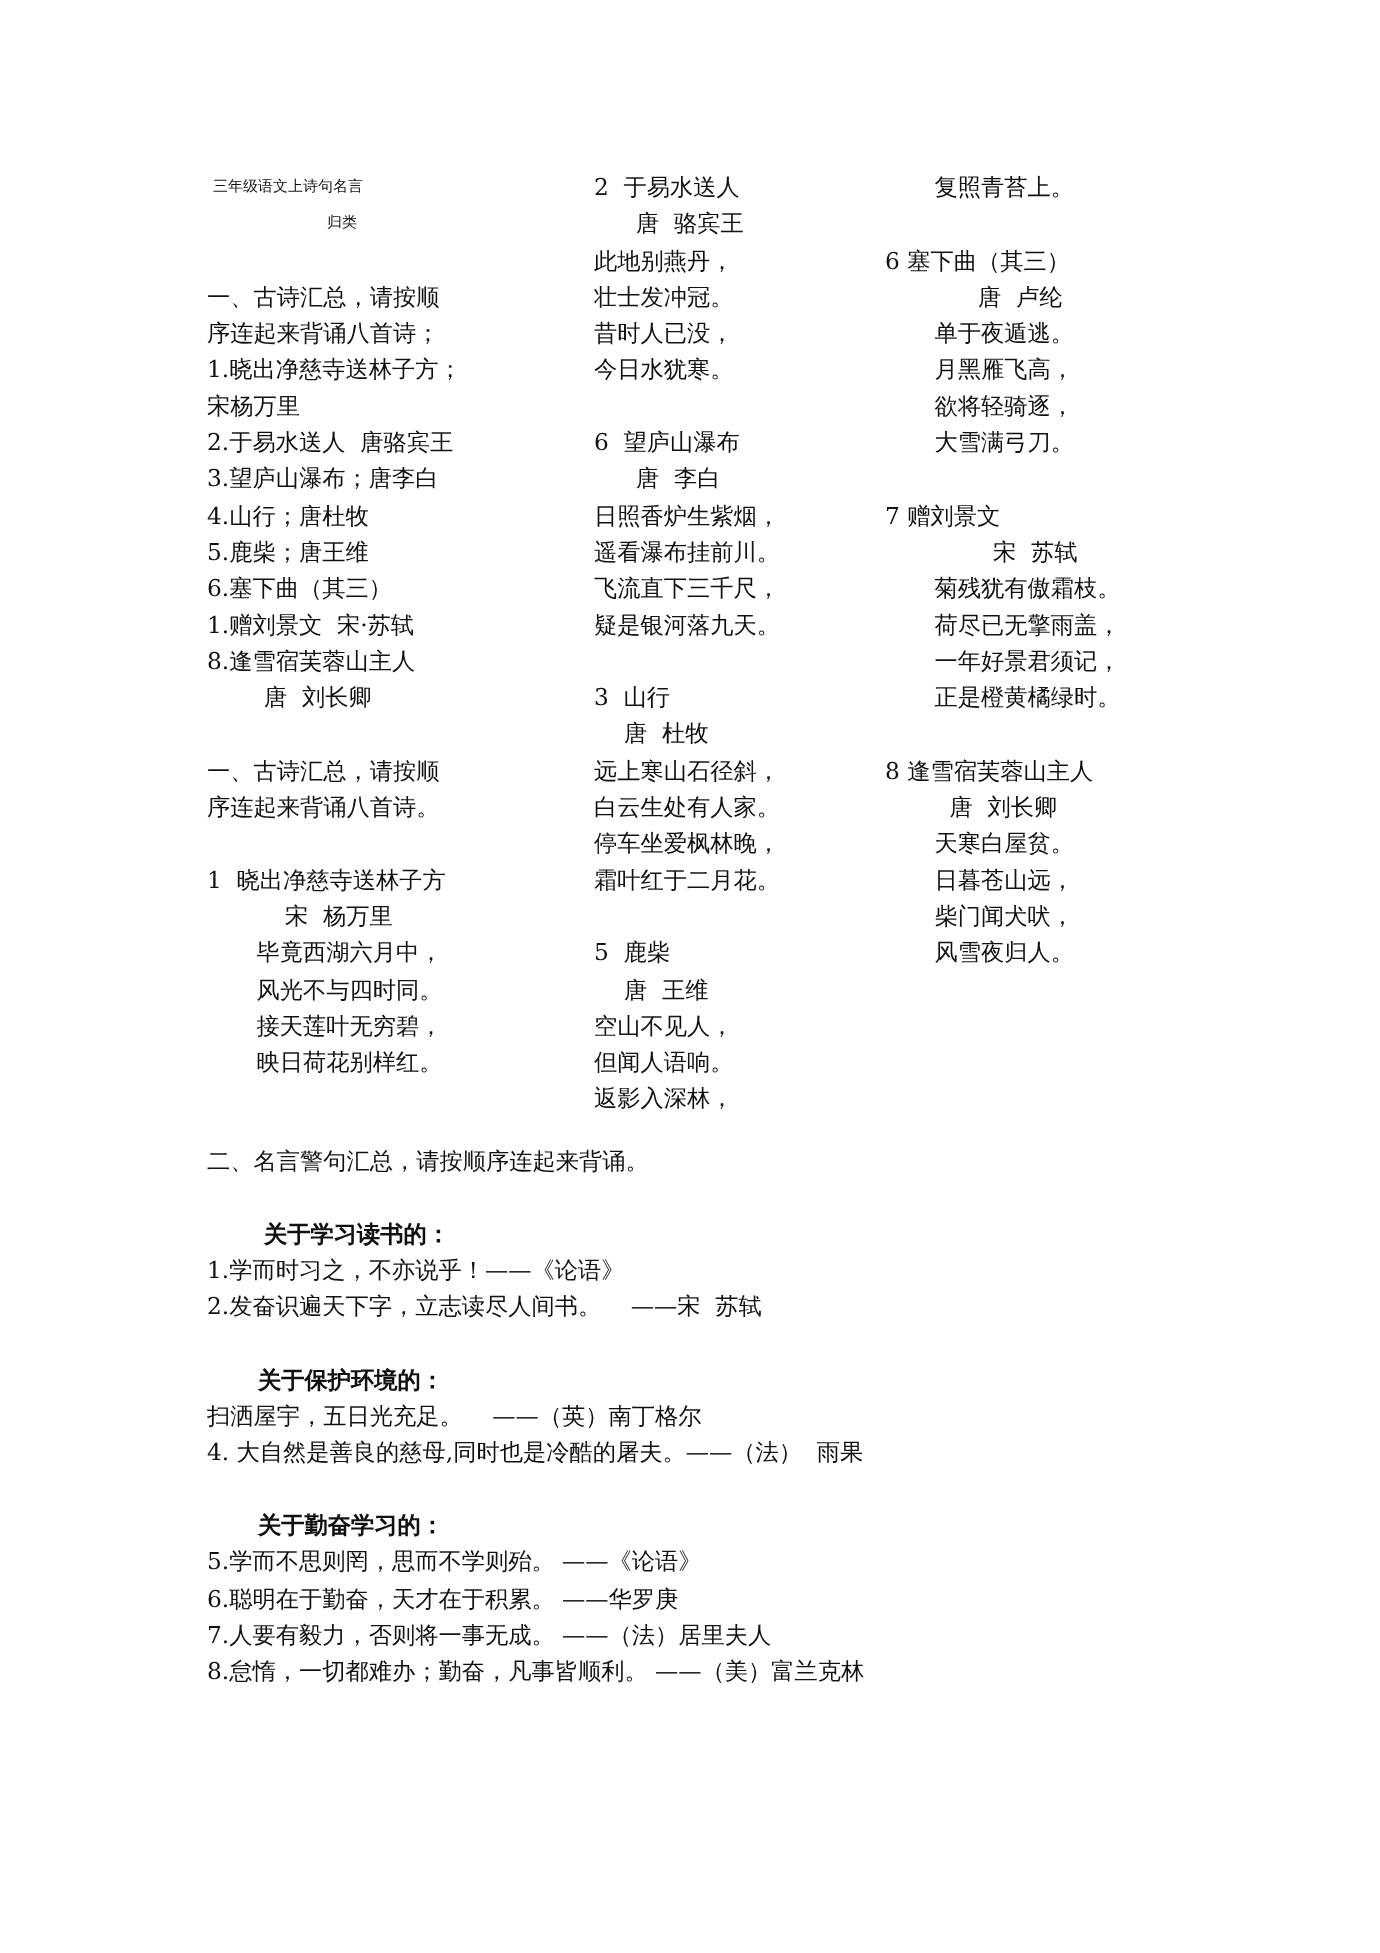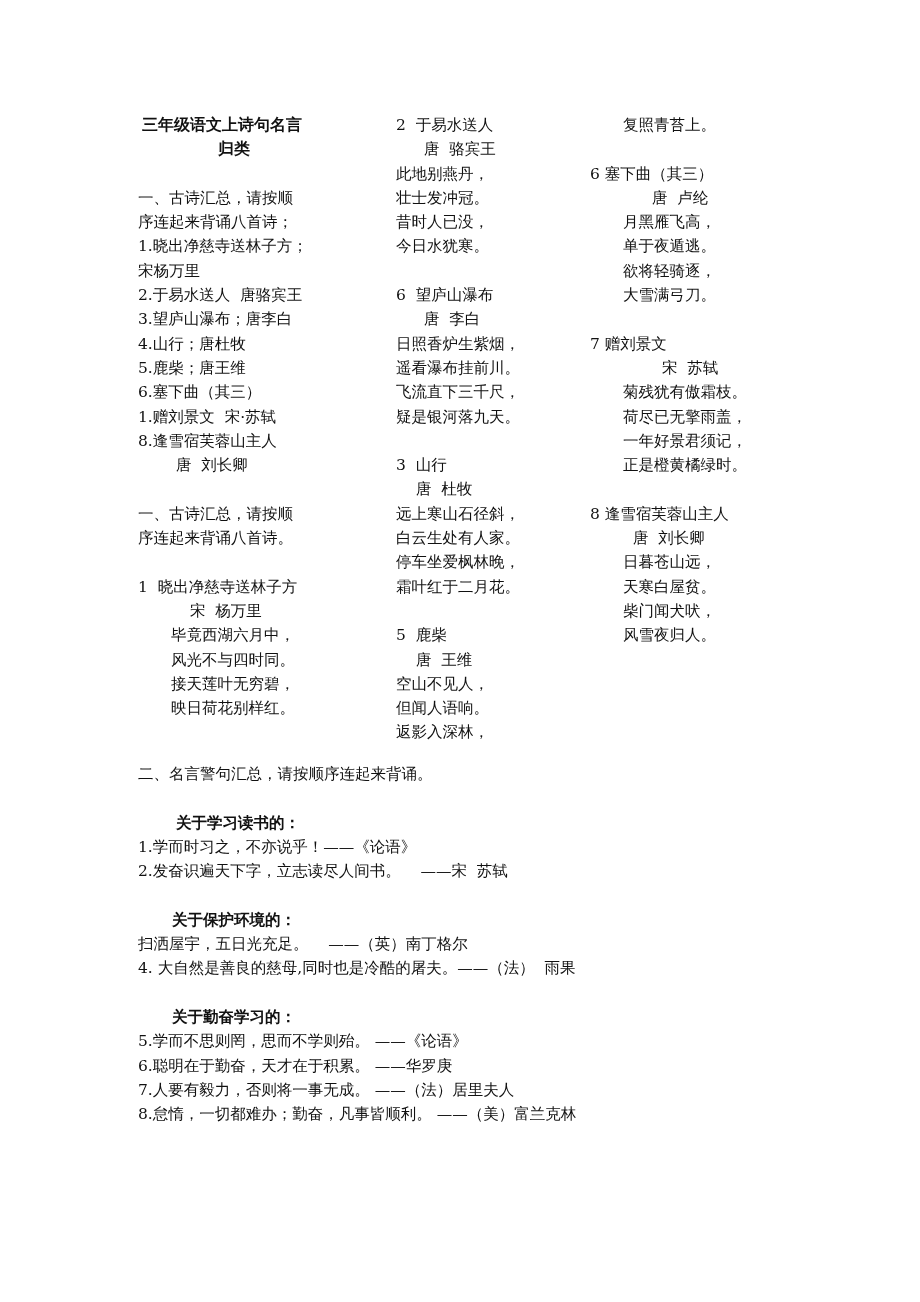--- a/index.html
+++ b/index.html
@@ -20,23 +20,23 @@
       left: 0; top: 0;
       width: 920px; height: 1302px;
     }
     .line {
       position: absolute;
       font-size: 15.5px;
       line-height: 24px;
       white-space: pre;
     }
     .title {
-      font-weight: bold;
+      font-weight: normal;
       font-family: "DejaVu Sans", "Liberation Sans", sans-serif;
-      font-size: 16px;
+      font-size: 10px;
     }
     .bold {
       font-weight: bold;
       font-family: "DejaVu Sans", "Liberation Sans", sans-serif;
     }
     .col {
       position: absolute;
       top: 113px;
     }
     .col .row {
@@ -121,36 +121,36 @@
       <div class="row">空山不见人，</div>
       <div class="row">但闻人语响。</div>
       <div class="row">返影入深林，</div>
     </div>
 
   <div class="col" id="right-col" style="left:590px; width:200px;">
       <div class="row" style="padding-left: 33px;">复照青苔上。</div>
       <div class="row"></div>
       <div class="row">6 塞下曲（其三）</div>
       <div class="row" style="padding-left: 62px;">唐  卢纶</div>
+      <div class="row" style="padding-left: 33px;">单于夜遁逃。</div>
       <div class="row" style="padding-left: 33px;">月黑雁飞高，</div>
-      <div class="row" style="padding-left: 33px;">单于夜遁逃。</div>
       <div class="row" style="padding-left: 33px;">欲将轻骑逐，</div>
       <div class="row" style="padding-left: 33px;">大雪满弓刀。</div>
       <div class="row"></div>
       <div class="row">7 赠刘景文</div>
       <div class="row" style="padding-left: 72px;">宋  苏轼</div>
       <div class="row" style="padding-left: 33px;">菊残犹有傲霜枝。</div>
       <div class="row" style="padding-left: 33px;">荷尽已无擎雨盖，</div>
       <div class="row" style="padding-left: 33px;">一年好景君须记，</div>
       <div class="row" style="padding-left: 33px;">正是橙黄橘绿时。</div>
       <div class="row"></div>
       <div class="row">8 逢雪宿芙蓉山主人</div>
       <div class="row" style="padding-left: 43px;">唐  刘长卿</div>
+      <div class="row" style="padding-left: 33px;">天寒白屋贫。</div>
       <div class="row" style="padding-left: 33px;">日暮苍山远，</div>
-      <div class="row" style="padding-left: 33px;">天寒白屋贫。</div>
       <div class="row" style="padding-left: 33px;">柴门闻犬吠，</div>
       <div class="row" style="padding-left: 33px;">风雪夜归人。</div>
     </div>
 
   <div class="section2">
     <div class="row">二、名言警句汇总，请按顺序连起来背诵。</div>
     <div class="row"></div>
 
     <div class="row bold" style="padding-left:38px;">关于学习读书的：</div>
     <div class="row">1.学而时习之，不亦说乎！——《论语》</div>

